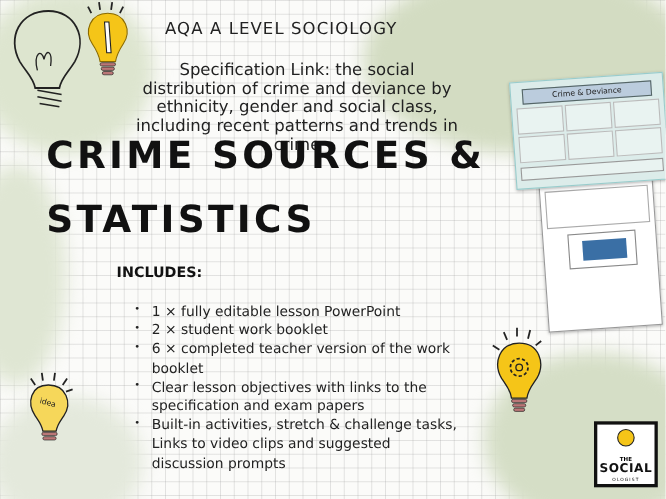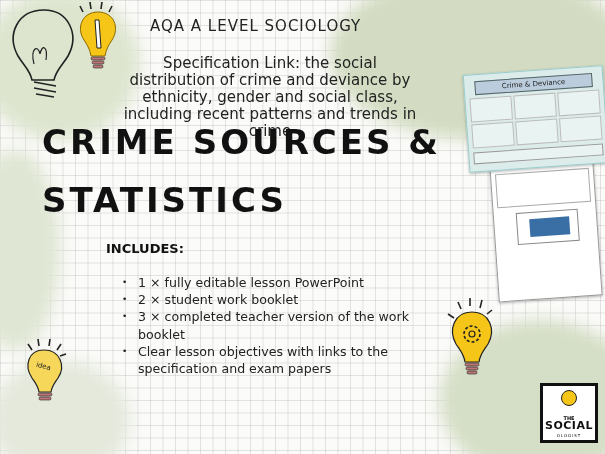--- a/index.html
+++ b/index.html
@@ -71,22 +71,23 @@
 <div class="subject hand">AQA A LEVEL SOCIOLOGY</div>
 <div class="spec hand">Specification Link: the social distribution of crime and deviance by ethnicity, gender and social class, including recent patterns and trends in crime</div>
 
 <div class="title t1">CRIME SOURCES &amp;</div>
 <div class="title t2">STATISTICS</div>
 
 <div class="includes">INCLUDES:</div>
 <ul class="list hand">
   <li>1 × fully editable lesson PowerPoint</li>
   <li>2 × student work booklet</li>
-  <li>3 × completed teacher version of the work booklet</li>
+  <li>6 × completed teacher version of the work booklet</li>
   <li>Clear lesson objectives with links to the specification and exam papers</li>
+  <li>Built-in activities, stretch &amp; challenge tasks, Links to video clips and suggested discussion prompts</li>
 </ul>
 
 <div class="doc2">
   <div class="lines"></div>
   <div class="chart">
       <div class="bar"></div>
     </div>
 </div>
 <div class="doc1">
   <div class="hdr">Crime &amp; Deviance</div>

